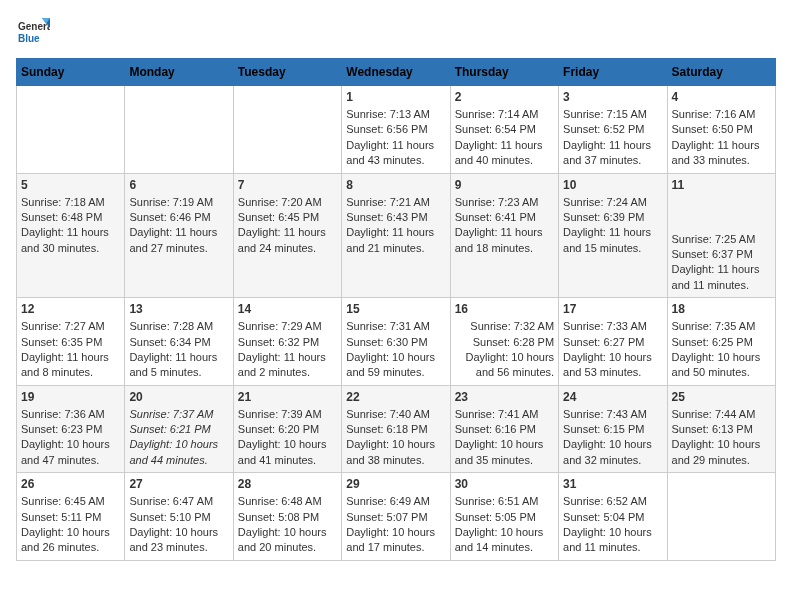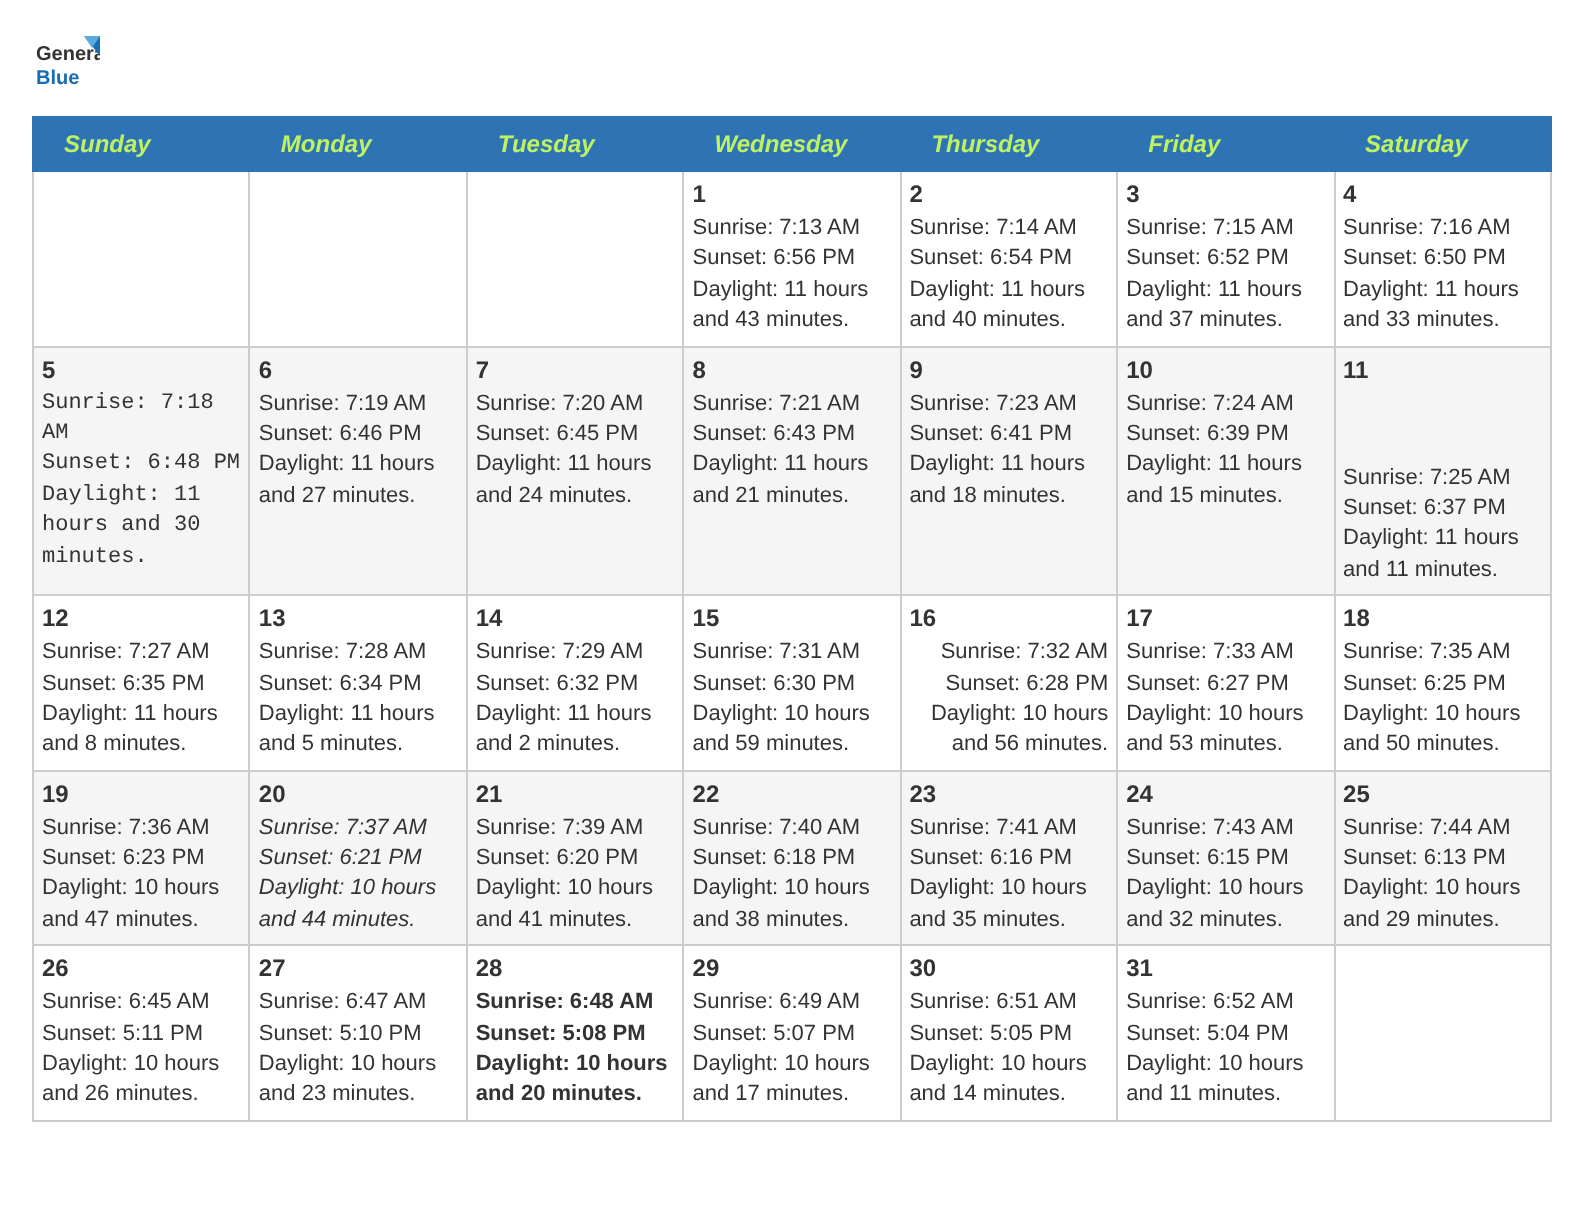--- a/index.html
+++ b/index.html
@@ -33,26 +33,25 @@
       font-size: 14px;
       color: #555;
     }
     table {
       width: 100%;
       border-collapse: collapse;
       font-size: 11px;
     }
     thead th {
       background: #2e74b5;
-      color: #bef264;
-      padding: 6px 15px;
+      color: #000000;
+      padding: 6px 4px;
       text-align: left;
       font-size: 12px;
       border: 1px solid #2e74b5;
-      font-style: italic;
     }
     tbody td {
       border: 1px solid #ccc;
       vertical-align: top;
       padding: 4px;
       width: 14.28%;
       min-height: 80px;
       background: #fff;
     }
     tbody tr:nth-child(even) td {
@@ -129,21 +128,21 @@
         <td>
           <div class="day-num">4</div>
           <div class="day-info" style="white-space: pre-line;">Sunrise: 7:16 AM
 Sunset: 6:50 PM
 Daylight: 11 hours and 33 minutes.</div>
         </td>
       </tr>
       <tr>
         <td>
           <div class="day-num">5</div>
-          <div class="day-info" style="white-space: pre-line; font-family: Liberation Mono, monospace;">Sunrise: 7:18 AM
+          <div class="day-info" style="white-space: pre-line;">Sunrise: 7:18 AM
 Sunset: 6:48 PM
 Daylight: 11 hours and 30 minutes.</div>
         </td>
         <td>
           <div class="day-num">6</div>
           <div class="day-info" style="white-space: pre-line;">Sunrise: 7:19 AM
 Sunset: 6:46 PM
 Daylight: 11 hours and 27 minutes.</div>
         </td>
         <td>
@@ -273,21 +272,21 @@
 Daylight: 10 hours and 26 minutes.</div>
         </td>
         <td>
           <div class="day-num">27</div>
           <div class="day-info" style="white-space: pre-line;">Sunrise: 6:47 AM
 Sunset: 5:10 PM
 Daylight: 10 hours and 23 minutes.</div>
         </td>
         <td>
           <div class="day-num">28</div>
-          <div class="day-info" style="white-space: pre-line; font-weight: bold;">Sunrise: 6:48 AM
+          <div class="day-info" style="white-space: pre-line;">Sunrise: 6:48 AM
 Sunset: 5:08 PM
 Daylight: 10 hours and 20 minutes.</div>
         </td>
         <td>
           <div class="day-num">29</div>
           <div class="day-info" style="white-space: pre-line;">Sunrise: 6:49 AM
 Sunset: 5:07 PM
 Daylight: 10 hours and 17 minutes.</div>
         </td>
         <td>

